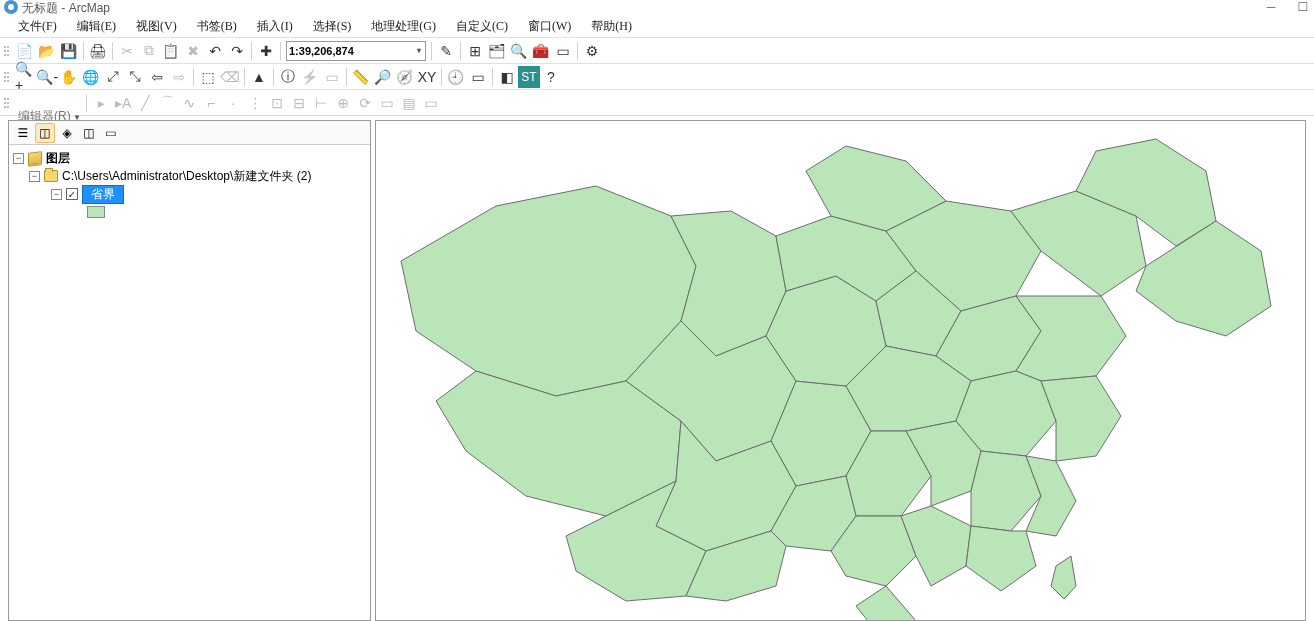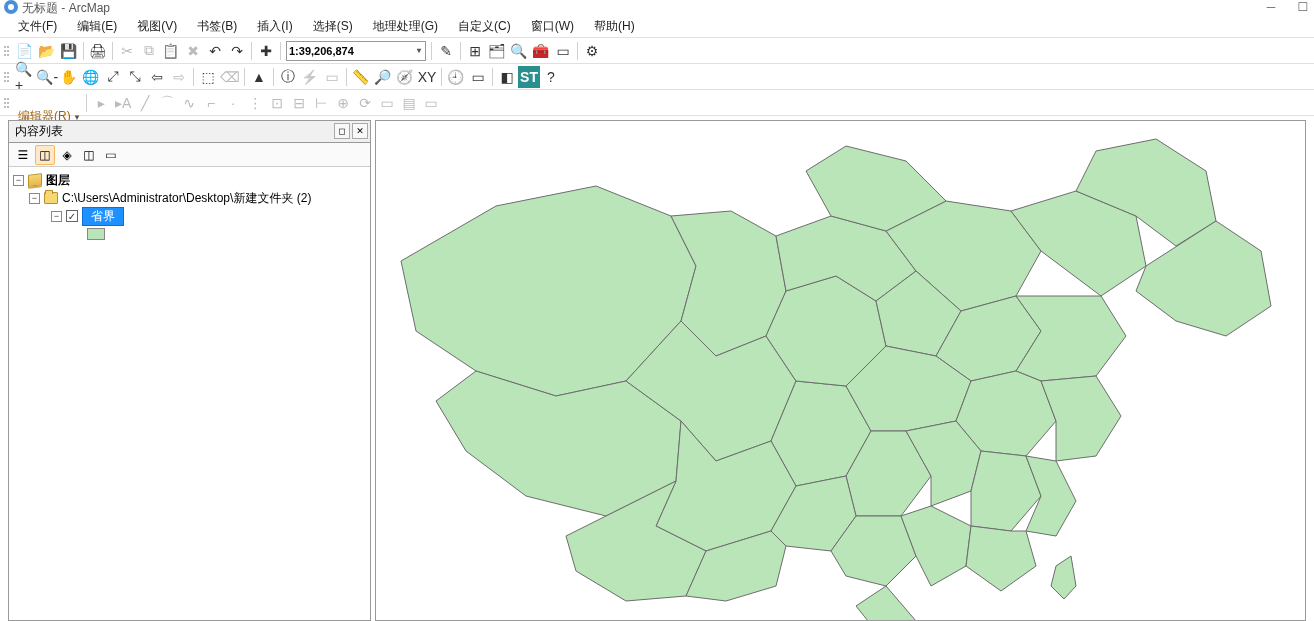--- a/index.html
+++ b/index.html
@@ -2,32 +2,32 @@
 <html><head>
 <meta charset="utf-8">
 <style>
 * { box-sizing: border-box; margin: 0; padding: 0; }
 body { font-family: "Microsoft YaHei", Tahoma, sans-serif; font-size: 12px; background: #fff; overflow: hidden; width: 1314px; height: 621px; }
 .titlebar { height: 16px; display: flex; padding: 0 4px; color: #555; background: #fff; position: relative; }
 .titlebar .app-icon { width: 14px; height: 14px; margin-right: 4px; background: #4a90d9; border-radius: 50%; display: inline-block; position: relative; }
 .titlebar .app-icon::after { content:""; position:absolute; width:6px; height:6px; background:#fff; border-radius:50%; top:4px; left:4px; }
 .win-controls { position: absolute; right: 4px; top: 0; display: flex; gap: 18px; color: #666; font-size: 12px; }
 .win-btn { width: 14px; height: 14px; display:flex; align-items:center; justify-content:center; cursor:pointer; }
-.menubar { height: 22px; display: flex; align-items: center; padding: 0 8px; border-bottom: 1px solid #e0e0e0; }
+.menubar { height: 22px; display: flex; align-items: center; padding: 0 8px; border-bottom: 1px solid #e0e0e0; font-family: Liberation Serif, serif; }
 .menubar .menu-item { padding: 2px 10px; cursor: pointer; color: #222; }
 .toolbar { height: 26px; display: flex; align-items: center; padding: 0 4px; border-bottom: 1px solid #e0e0e0; }
 .grip { width: 8px; height: 18px; display:inline-flex; flex-direction:column; justify-content:center; gap:2px; margin-right:2px; cursor:move; }
 .grip span { width:2px; height:2px; background:#bbb; box-shadow: 3px 0 #bbb; }
 .tbtn { width: 22px; height: 22px; display: inline-flex; align-items:center; justify-content:center; cursor:pointer; border:1px solid transparent; color:#333; font-size:14px; }
 .tbtn.disabled { color:#bbb; filter:grayscale(1); cursor:default; }
 .sep { width:1px; height:18px; background:#d0d0d0; margin:0 3px; }
 .scale-combo { width:140px; height:20px; border:1px solid #999; font-size:11px; padding:0 2px; display:flex; align-items:center; justify-content:space-between; margin:0 2px;font-weight:bold; }
 .scale-combo .dd { font-size:8px; color:#555; padding:0 2px; }
 .editor-bar { height: 26px; display:flex; align-items:center; padding:0 4px; border-bottom:1px solid #e0e0e0; }
-.editor-label { padding:2px 4px; cursor:pointer; color:#a16207; display:flex; align-items:center; gap:2px;margin-top:28px; }
+.editor-label { padding:2px 4px; cursor:pointer; color:#737373; display:flex; align-items:center; gap:2px;margin-top:28px; }
 .editor-label::after { content:"▾"; font-size:9px; color:#555; margin-left:2px; }
 .main { display:flex; height: calc(621px - 16px - 22px - 26px - 26px - 26px); }
 .toc { width: 363px; border:1px solid #999; margin:4px 2px 0 8px; display:flex; flex-direction:column; background:#fff; }
 .toc-header { height:22px; background:#f0f0f0; border-bottom:1px solid #999; display:flex; align-items:center; padding:0 6px; position:relative; font-size:12px; }
 .toc-header .controls { position:absolute; right:2px; top:2px; display:flex; gap:2px; }
 .toc-header .pctl { width:16px; height:16px; border:1px solid #aaa; display:flex; align-items:center; justify-content:center; font-size:9px; cursor:pointer; background:#f8f8f8; }
 .toc-tabs { height:24px; border-bottom:1px solid #ccc; display:flex; align-items:center; padding:2px 4px; gap:2px; background:#fafafa; }
 .toc-tab { width:20px; height:20px; border:1px solid transparent; display:flex; align-items:center; justify-content:center; cursor:pointer; font-size:12px; }
 .toc-tab.active { border:1px solid #f8b75c; background:#fde8c8; border-radius:2px; }
 .tree { flex:1; overflow:auto; padding:4px 2px; }
@@ -132,21 +132,21 @@
     <div class="sep"></div>
     <div class="tbtn">📏</div>
     <div class="tbtn">🔎</div>
     <div class="tbtn disabled">🧭</div>
     <div class="tbtn">XY</div>
     <div class="sep"></div>
     <div class="tbtn disabled">🕘</div>
     <div class="tbtn">▭</div>
     <div class="sep"></div>
     <div class="tbtn">◧</div>
-    <div class="tbtn" style="background: rgb(42, 143, 143); color: rgb(255, 255, 255); font-size: 14px; font-weight: bold;">ST</div>
+    <div class="tbtn" style="background: rgb(42, 143, 143); color: rgb(255, 255, 255); font-size: 12px; font-weight: normal;">ST</div>
     <div class="tbtn">?</div>
   </div>
 
 <div class="editor-bar" id="tb3">
   <div class="grip">
       <span></span>
       <span></span>
       <span></span>
     </div>
   <div class="editor-label">
@@ -167,27 +167,20 @@
     <div class="tbtn disabled">⊕</div>
     <div class="tbtn disabled">⟳</div>
     <div class="tbtn disabled">▭</div>
     <div class="tbtn disabled">▤</div>
     <div class="tbtn disabled">▭</div>
   </div>
 
 <div class="main">
 
   <div class="toc">
-    <div class="toc-header">
-      <span>内容列表</span>
-      <div class="controls">
-        <div class="pctl">◻</div>
-        <div class="pctl">✕</div>
-      </div>
-    </div>
     <div class="toc-tabs" id="toctabs">
         <div class="toc-tab">☰</div>
         <div class="toc-tab active">◫</div>
         <div class="toc-tab">◈</div>
         <div class="toc-tab">◫</div>
         <div class="toc-tab">▭</div>
       </div>
     <div class="tree">
       <div class="tree-node">
         <span class="tree-indent" style="width:2px"></span>

